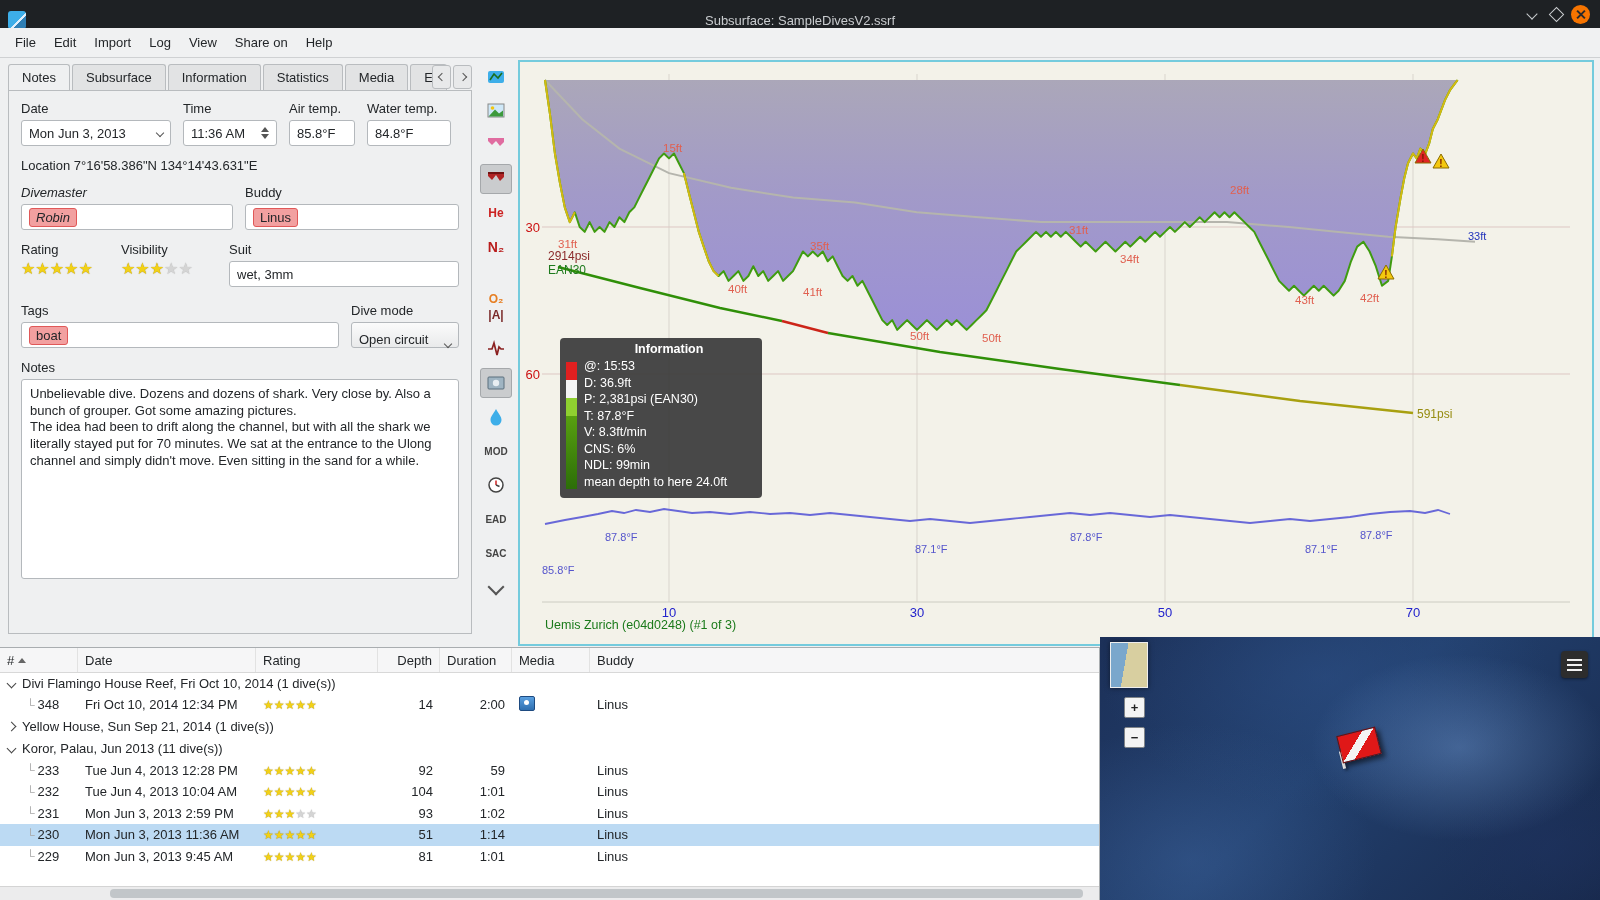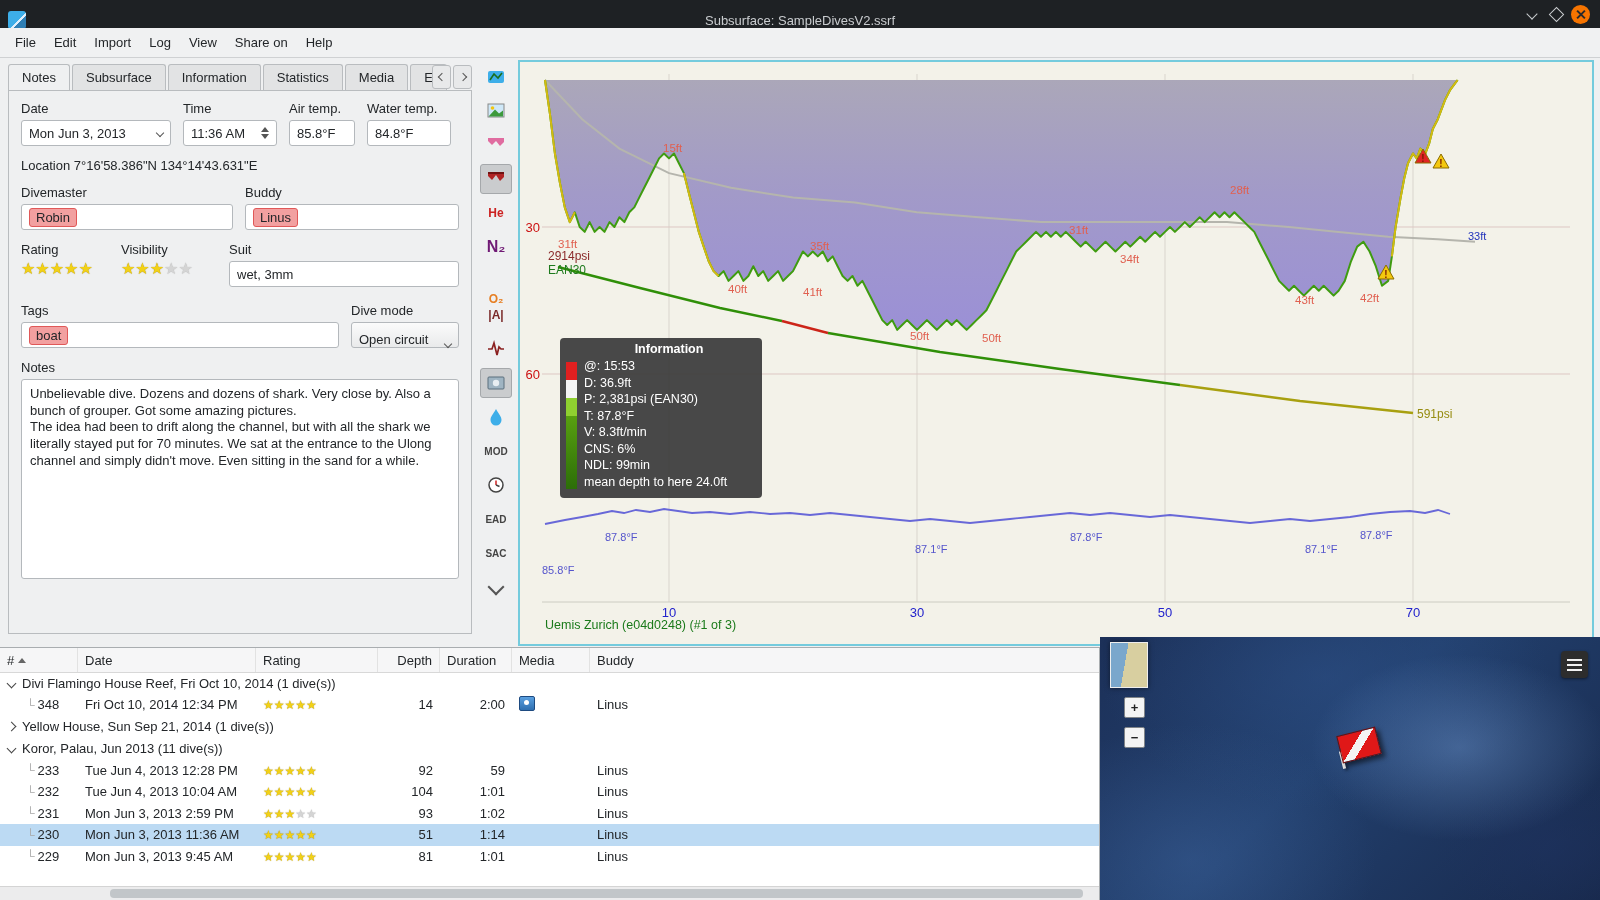--- a/index.html
+++ b/index.html
@@ -45,21 +45,21 @@
   .star{font-size:16px;line-height:1;letter-spacing:1px;}
   .star.f{color:#f2d116;text-shadow:0 0 1px #8a6d00;}
   .star.e{color:#d4d4d4;text-shadow:0 0 1px #aaa;}
   textarea.notes-area{width:100%;height:200px;resize:none;border:1px solid #b4b8bc;border-radius:3px;background:#fff;padding:6px 8px;font:inherit;font-size:13px;line-height:1.28;box-sizing:border-box;color:#232629;}
   
   .ptoolbar{position:absolute;left:477px;top:62px;width:38px;height:578px;display:flex;flex-direction:column;align-items:center;gap:4px;}
   .ticon{width:32px;height:30px;display:flex;align-items:center;justify-content:center;border-radius:3px;}
   .ticon.active{background:#caccce;border:1px solid #a5a8ab;box-sizing:border-box;}
   .ticon .txt{font-size:10px;font-weight:bold;color:#444;}
   .txt.he{color:#cc2222;font-size:12px;}
-  .txt.n2{color:#701a75;font-size:16px;}
+  .txt.n2{color:#b91c1c;font-size:14px;}
   .txt.o2{color:#e67e22;font-size:12px;margin-top:36px;}
   .txt.amb{color:#7a2a2a;font-size:12px;}
   .more-chv{width:10px;height:10px;border-right:2px solid #555;border-bottom:2px solid #555;transform:rotate(45deg);}
   
   .profile{position:absolute;left:518px;top:60px;width:1076px;height:586px;background:#f3f2e9;border:2px solid #74cbdd;box-sizing:border-box;}
   .profile svg{position:absolute;left:0;top:0;font-family:inherit;}
   .gv{stroke:#d9d5cd;stroke-width:1;}
   .gh{stroke:#ddc7c3;stroke-width:1;}
   .gb{stroke:#ccccc2;stroke-width:1;}
   .depthline{fill:none;stroke:#3f9c10;stroke-width:2;stroke-linejoin:round;}
@@ -196,21 +196,21 @@
         <span class="flabel">Water temp.</span>
         <input class="input" value="84.8°F" style="">
       </div>
     </div>
 
     <div class="fcol" style="margin-top:12px;">
       <span class="flabel">Location 7°16'58.386"N 134°14'43.631"E</span>
     </div>
 
     <div class="frow" style="margin-top:12px;">
-      <div class="fcol" style="width:212px;">
+      <div class="fcol" style="width:212px;font-style:italic;">
         <span class="flabel">Divemaster</span>
         <div class="input">
           <span class="chip">Robin</span>
         </div>
       </div>
       <div class="fcol" style="flex:1;">
         <span class="flabel">Buddy</span>
         <div class="input">
           <span class="chip">Linus</span>
         </div>

